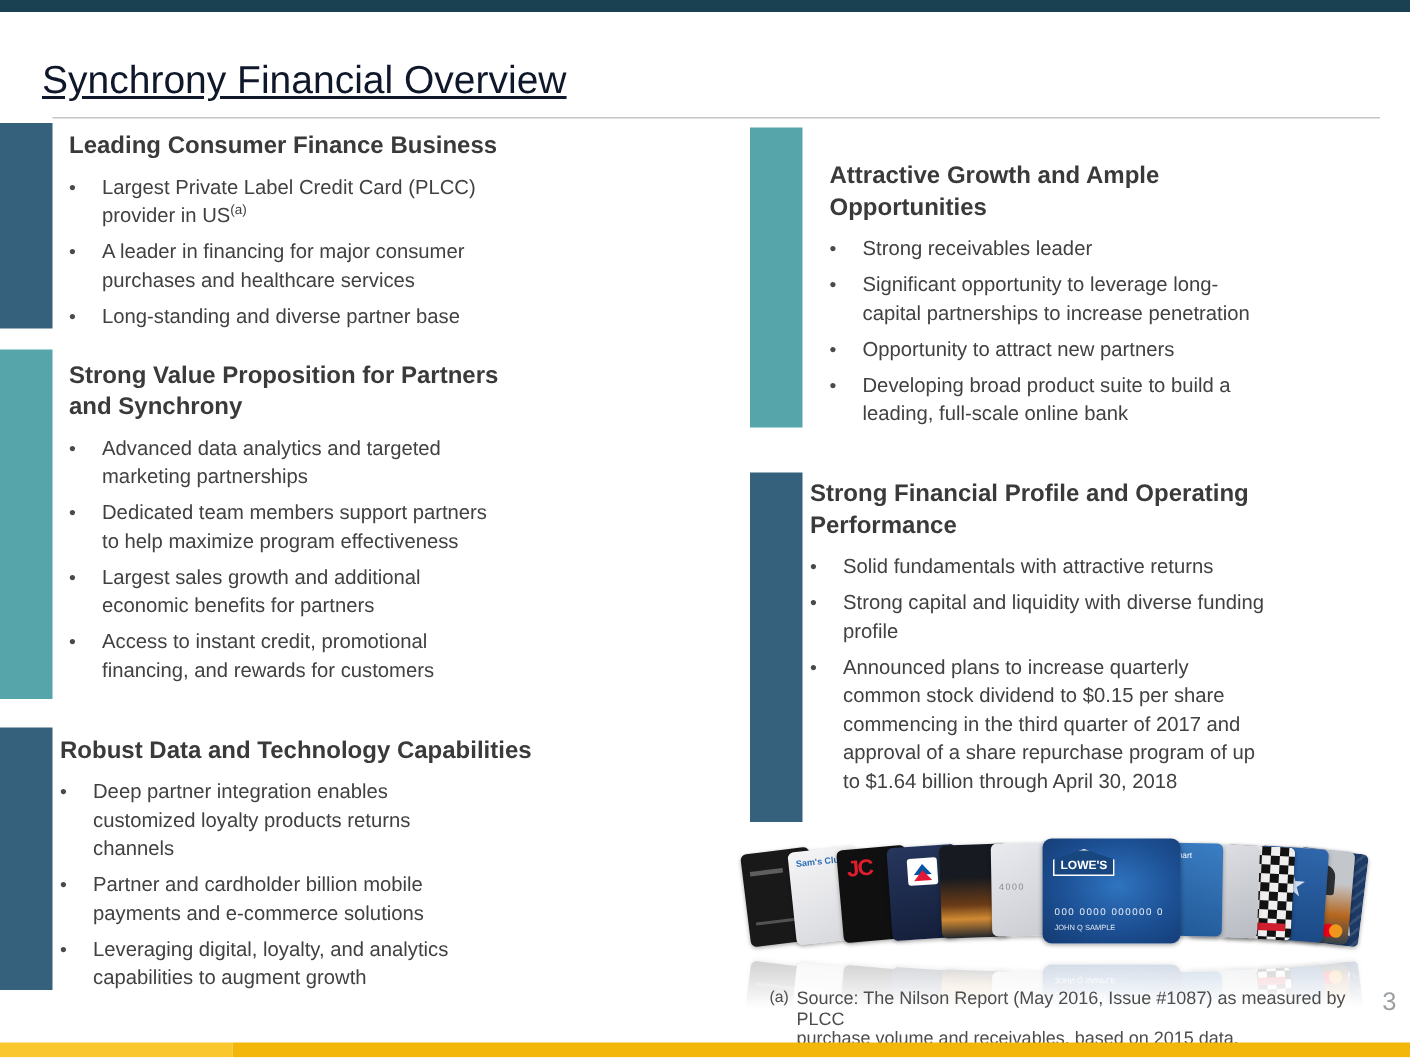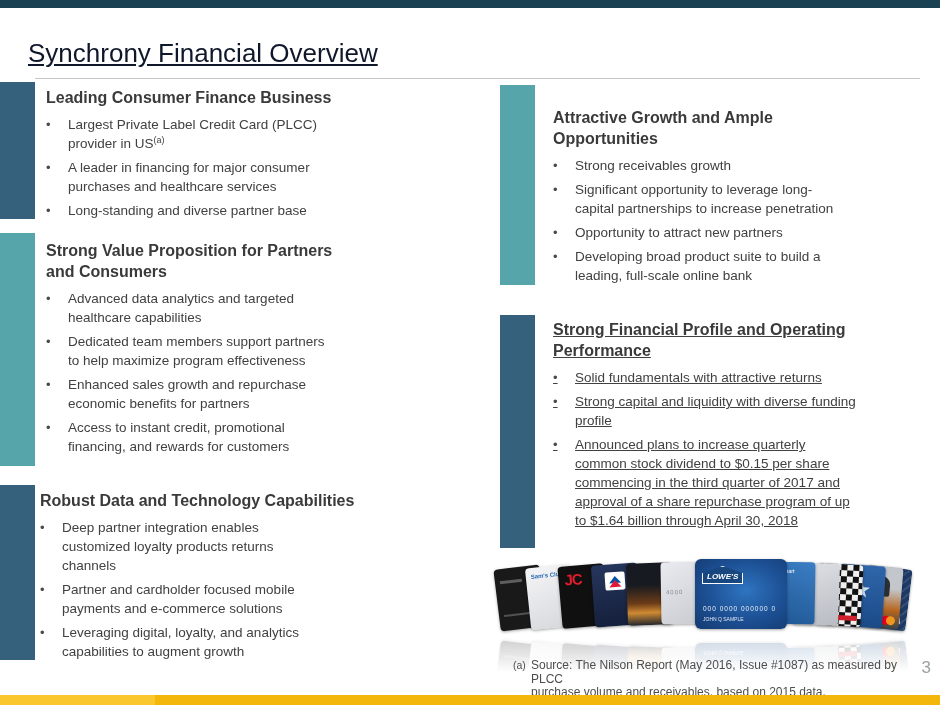--- a/index.html
+++ b/index.html
@@ -21,21 +21,21 @@
   .bar-l2 { left: 0; top: 233px; height: 233px; }
   .bar-l3 { left: 0; top: 485px; height: 175px; }
   .bar-r1 { left: 500px; top: 85px; height: 200px; }
   .bar-r2 { left: 500px; top: 315px; height: 233px; }
 
   .section { position: absolute; }
   .sec-l1 { left: 46px; top: 87px;  width: 424px; }
   .sec-l2 { left: 46px; top: 240px; width: 424px; }
   .sec-l3 { left: 40px; top: 490px; width: 424px; }
   .sec-r1 { left: 553px; top: 90px;  width: 378px; margin-top: 17px; }
-  .sec-r2 { left: 553px; top: 319px; width: 378px; text-decoration: underline; }
+  .sec-r2 { left: 540px; top: 319px; width: 378px; }
 
   .sec-heading {
     font-size: 16px; font-weight: 700; color: #3a3a3a;
     line-height: 21px; margin: 0 0 7px 0; white-space: pre-line;
   }
   .bullet { display: flex; margin-bottom: 5px; }
   .dot { width: 22px; flex: 0 0 22px; font-size: 13px; line-height: 19px; color: #4a4a4a; }
   .btext { flex: 1; font-size: 13.5px; line-height: 19px; color: #414141; white-space: pre-line; }
   .btext sup { font-size: 9px; line-height: 0; }
 
@@ -68,21 +68,21 @@
   .c12 { left: 358px;top: 9px;  transform: rotate(5deg);  background: linear-gradient(180deg,#c3c7cc 35%,#b5651d 70%,#35424d 100%); z-index: 2; }
   .c12 .tractor { position:absolute; top:10px; left:10px; width:24px; height:20px; background:#2c2f33; border-radius:3px 8px 2px 2px; }
   .c13 { left: 366px;top: 10px; transform: rotate(7deg);
          background: #1d3a66 repeating-linear-gradient(135deg, rgba(255,255,255,0.10) 0 2px, transparent 2px 6px); z-index: 1; }
 
   .lbl-sams   { position:absolute; top:6px; left:5px; font-size:6px; font-weight:700; color:#2a6bb5; }
   .lbl-jc     { position:absolute; top:5px; left:6px; font-size:15px; font-weight:700; color:#e01d2c; letter-spacing:-1px; }
   .lbl-4000   { position:absolute; top:27px; left:5px; font-size:6px; color:#85888f; letter-spacing:1px; }
   .lowes-logo { position:absolute; top:7px; left:7px; background:#18467f; border:1px solid #ffffff;
                 clip-path: polygon(0 40%, 50% 0, 100% 40%, 100% 100%, 0 100%);
-                padding:5px 4px 2px 4px; font-size:8px; font-weight:700; font-style:italic; color:#ffffff; }
+                padding:5px 4px 2px 4px; font-size:8px; font-weight:700; color:#ffffff; }
   .lowes-num  { position:absolute; bottom:17px; left:8px; font-size:6.5px; color:#e8eef7; letter-spacing:1px; }
   .lowes-name { position:absolute; bottom:7px; left:8px; font-size:5px; color:#dfe7f2; }
   .lbl-walmart{ position:absolute; top:6px; left:5px; font-size:5.5px; color:#ffffff; }
   .star       { position:absolute; top:14px; left:0; width:100%; text-align:center; font-size:22px; color:#cfe0f2; line-height:22px; }
   .lbl-visa   { position:absolute; bottom:5px; right:5px; font-size:9px; font-weight:700; font-style:italic; color:#ffffff; letter-spacing:0.5px; }
   .chevron-logo { position:absolute; top:8px; left:13px; width:20px; height:18px; background:#ffffff; border-radius:2px;
                   display:flex; flex-direction:column; align-items:center; justify-content:center; }
   .tri { width:0; height:0; border-left:6px solid transparent; border-right:6px solid transparent; }
   .tri-blue { border-bottom:7px solid #0054a4; }
   .tri-red  { border-bottom:7px solid #e21836; margin-top:-3px; }
@@ -130,69 +130,69 @@
 purchases and healthcare services</span>
     </div>
     <div class="bullet">
       <span class="dot">•</span>
       <span class="btext">Long-standing and diverse partner base</span>
     </div>
   </div>
 
   <div class="section sec-l2">
     <div class="sec-heading">Strong Value Proposition for Partners
-and Consumers</div>
+and Synchrony</div>
     <div class="bullet">
       <span class="dot">•</span>
       <span class="btext">Advanced data analytics and targeted
-healthcare capabilities</span>
+marketing partnerships</span>
     </div>
     <div class="bullet">
       <span class="dot">•</span>
       <span class="btext">Dedicated team members support partners
 to help maximize program effectiveness</span>
     </div>
     <div class="bullet">
       <span class="dot">•</span>
-      <span class="btext">Enhanced sales growth and repurchase
+      <span class="btext">Largest sales growth and additional
 economic benefits for partners</span>
     </div>
     <div class="bullet">
       <span class="dot">•</span>
       <span class="btext">Access to instant credit, promotional
 financing, and rewards for customers</span>
     </div>
   </div>
 
   <div class="section sec-l3">
     <div class="sec-heading">Robust Data and Technology Capabilities</div>
     <div class="bullet">
       <span class="dot">•</span>
       <span class="btext">Deep partner integration enables
 customized loyalty products returns
 channels</span>
     </div>
     <div class="bullet">
       <span class="dot">•</span>
-      <span class="btext">Partner and cardholder focused mobile
+      <span class="btext">Partner and cardholder billion mobile
 payments and e-commerce solutions</span>
     </div>
     <div class="bullet">
       <span class="dot">•</span>
       <span class="btext">Leveraging digital, loyalty, and analytics
 capabilities to augment growth</span>
     </div>
   </div>
 
   <div class="section sec-r1">
     <div class="sec-heading">Attractive Growth and Ample
 Opportunities</div>
     <div class="bullet">
       <span class="dot">•</span>
-      <span class="btext">Strong receivables growth</span>
+      <span class="btext">Strong receivables leader</span>
     </div>
     <div class="bullet">
       <span class="dot">•</span>
       <span class="btext">Significant opportunity to leverage long-
 capital partnerships to increase penetration</span>
     </div>
     <div class="bullet">
       <span class="dot">•</span>
       <span class="btext">Opportunity to attract new partners</span>
     </div>

